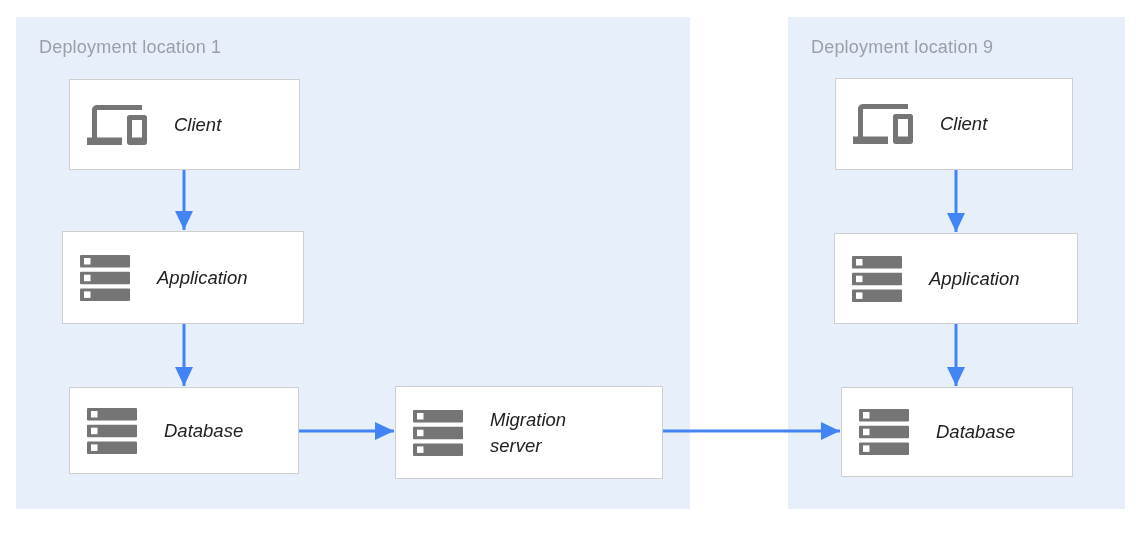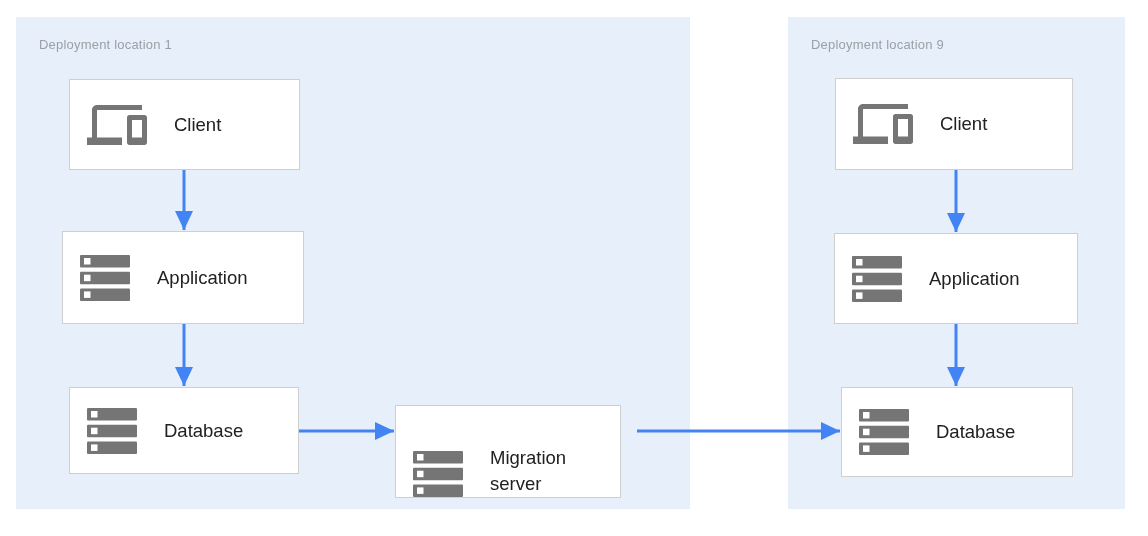--- a/index.html
+++ b/index.html
@@ -20,21 +20,21 @@
     top: 17px;
     height: 492px;
     background: #E7EFFA;
   }
   .region.loc1 { left: 16px;  width: 674px; }
   .region.loc2 { left: 788px; width: 337px; }
   .region-title {
     position: absolute;
     left: 23px;
     top: 20px;
-    font-size: 13px;
+    font-size: 18px;
     letter-spacing: 0.2px;
     color: #9AA0A6;
     white-space: nowrap;
   }
   .node {
     position: absolute;
     box-sizing: border-box;
     background: #ffffff;
     border: 1px solid #CFCFCF;
     display: flex;
@@ -44,28 +44,29 @@
   .node .icon {
     flex: 0 0 auto;
     display: flex;
     align-items: center;
   }
   .node .label {
     margin-left: 27px;
     font-size: 18.5px;
     color: #212121;
     line-height: 26px;
+    font-style: italic;
   }
   .node .label.two-line { width: 98px; }
 
   
   #node-client-1      { left: 69px;  top: 79px;  width: 231px; height: 91px; }
   #node-application-1 { left: 62px;  top: 231px; width: 242px; height: 93px; }
   #node-database-1    { left: 69px;  top: 387px; width: 230px; height: 87px; }
-  #node-migration     { left: 395px; top: 405px; width: 226px; height: 93px; align-items: flex-end; }
+  #node-migration     { left: 395px; top: 386px; width: 268px; height: 93px; }
   #node-client-2      { left: 835px; top: 78px;  width: 238px; height: 92px; }
   #node-application-2 { left: 834px; top: 233px; width: 244px; height: 91px; }
   #node-database-2    { left: 841px; top: 387px; width: 232px; height: 90px; }
 
   svg.edges {
     position: absolute;
     left: 0;
     top: 0;
     pointer-events: none;
   }

